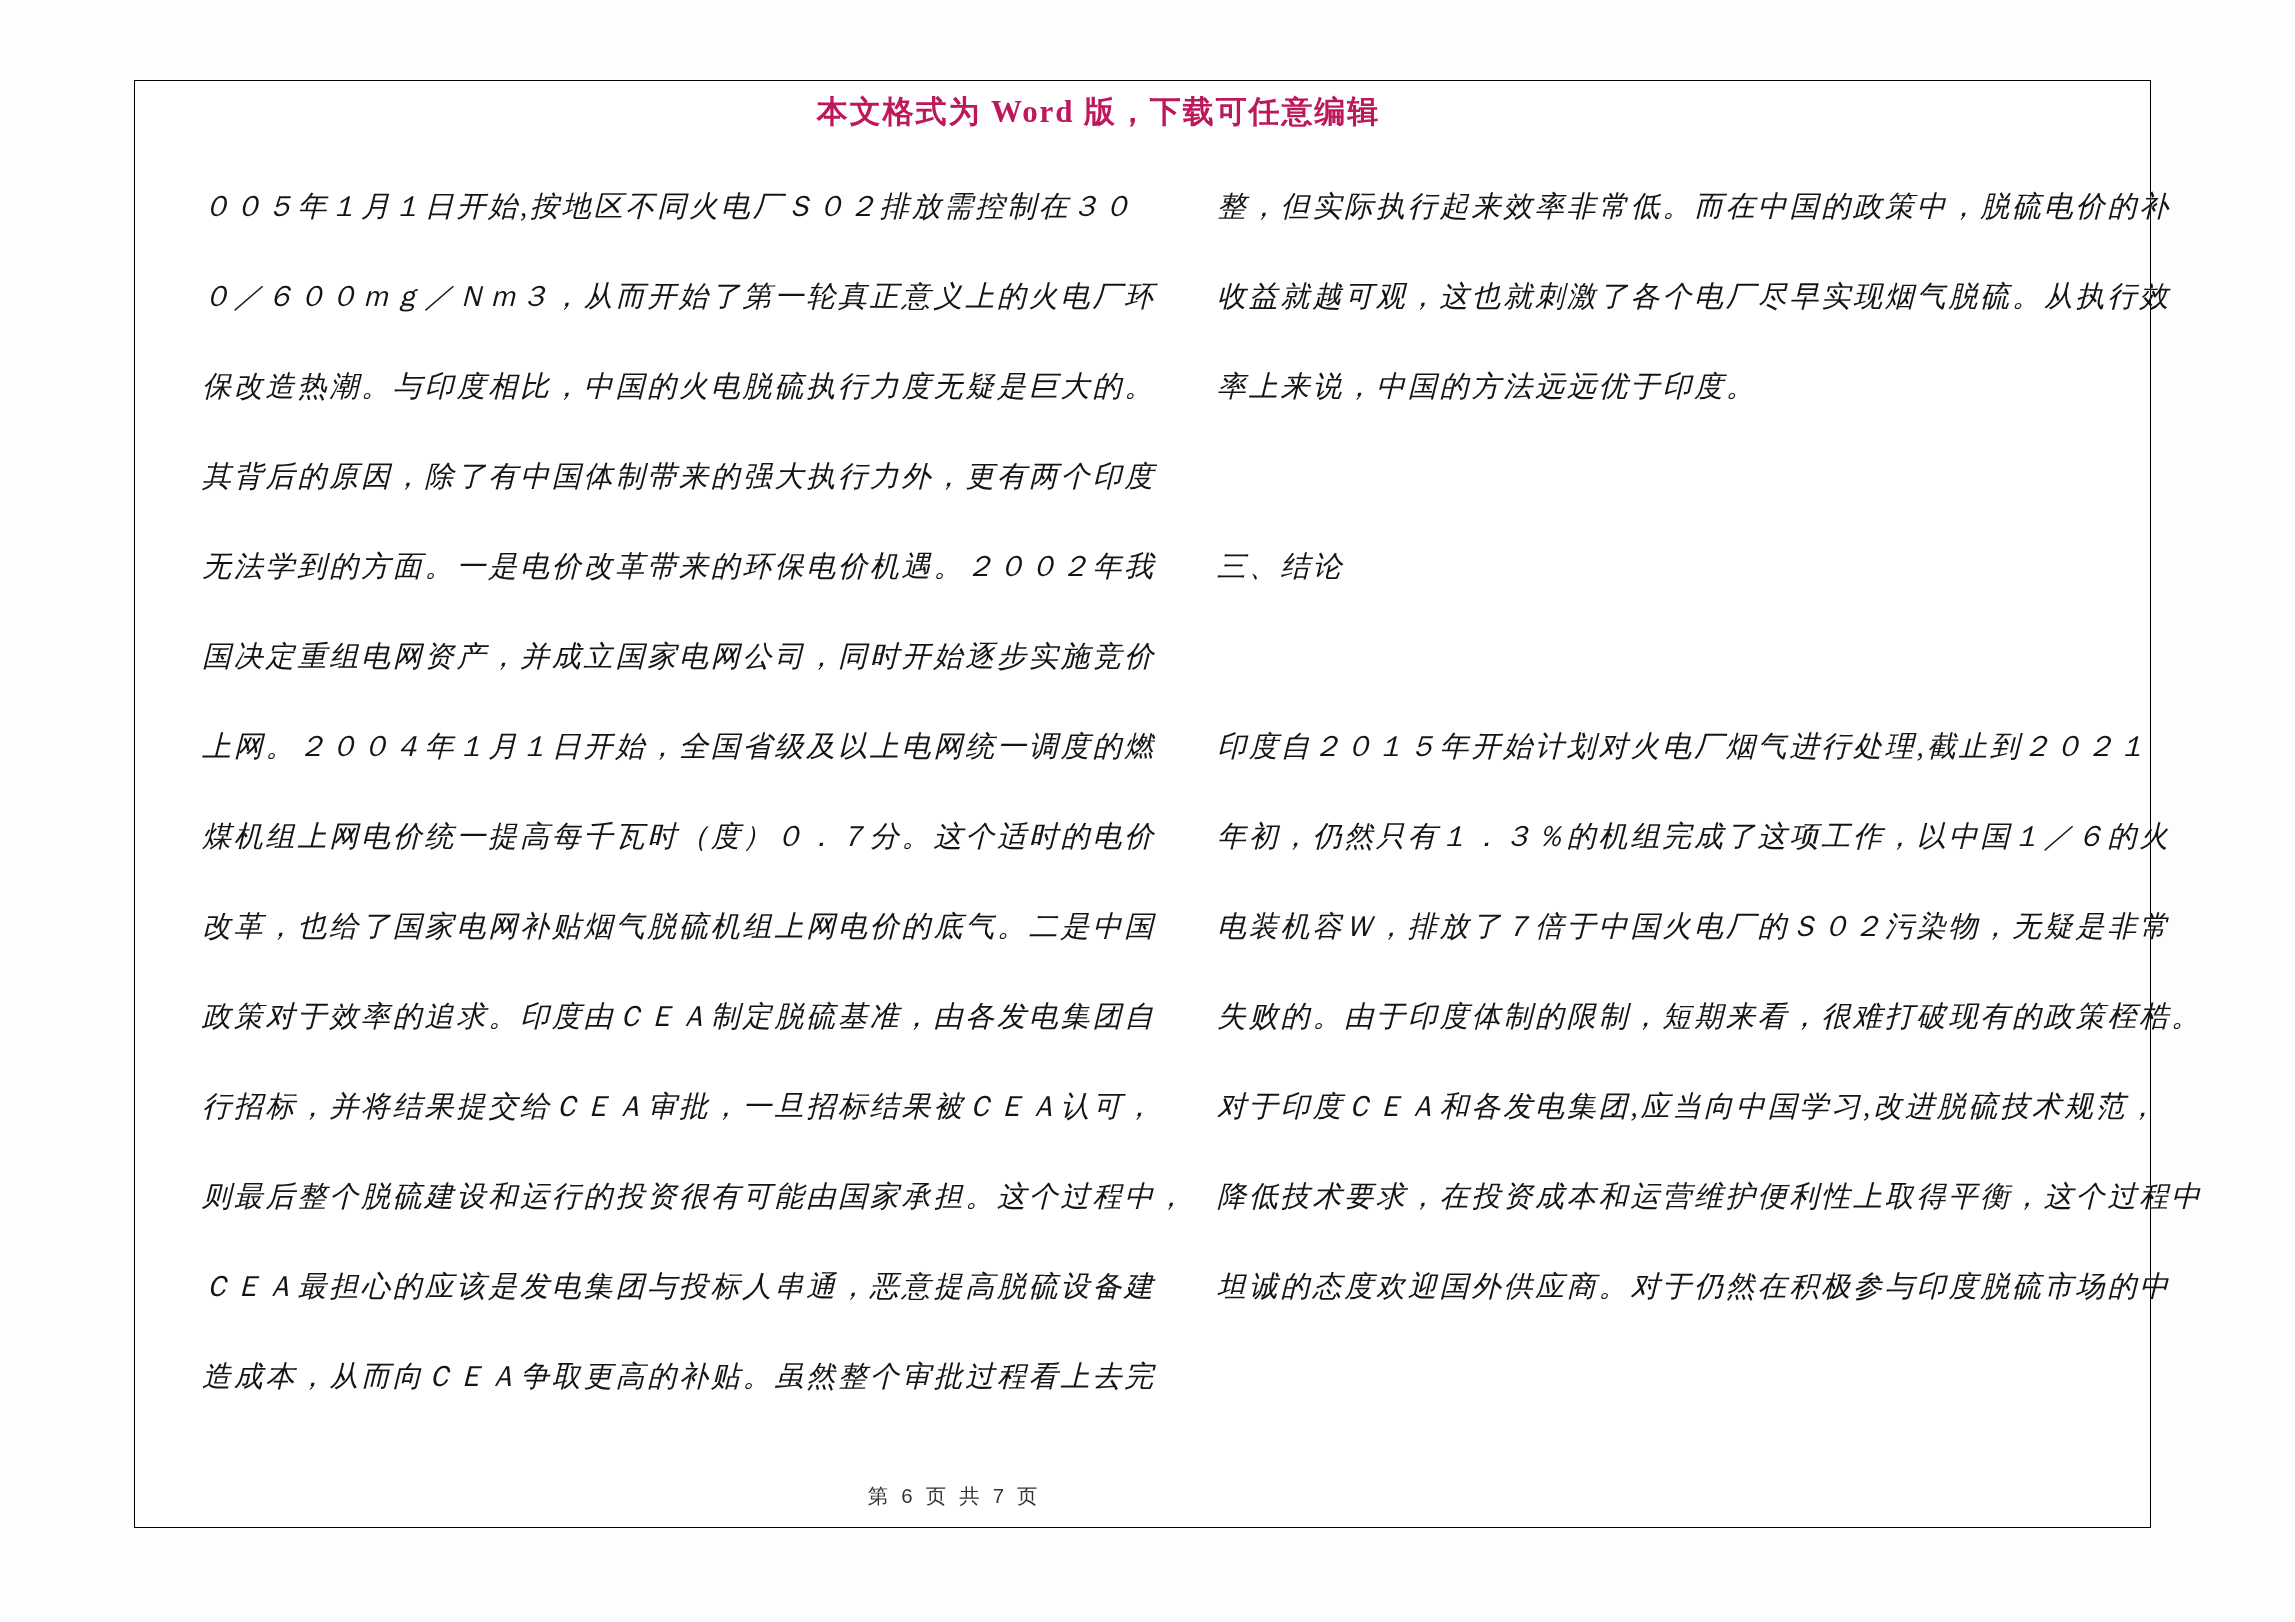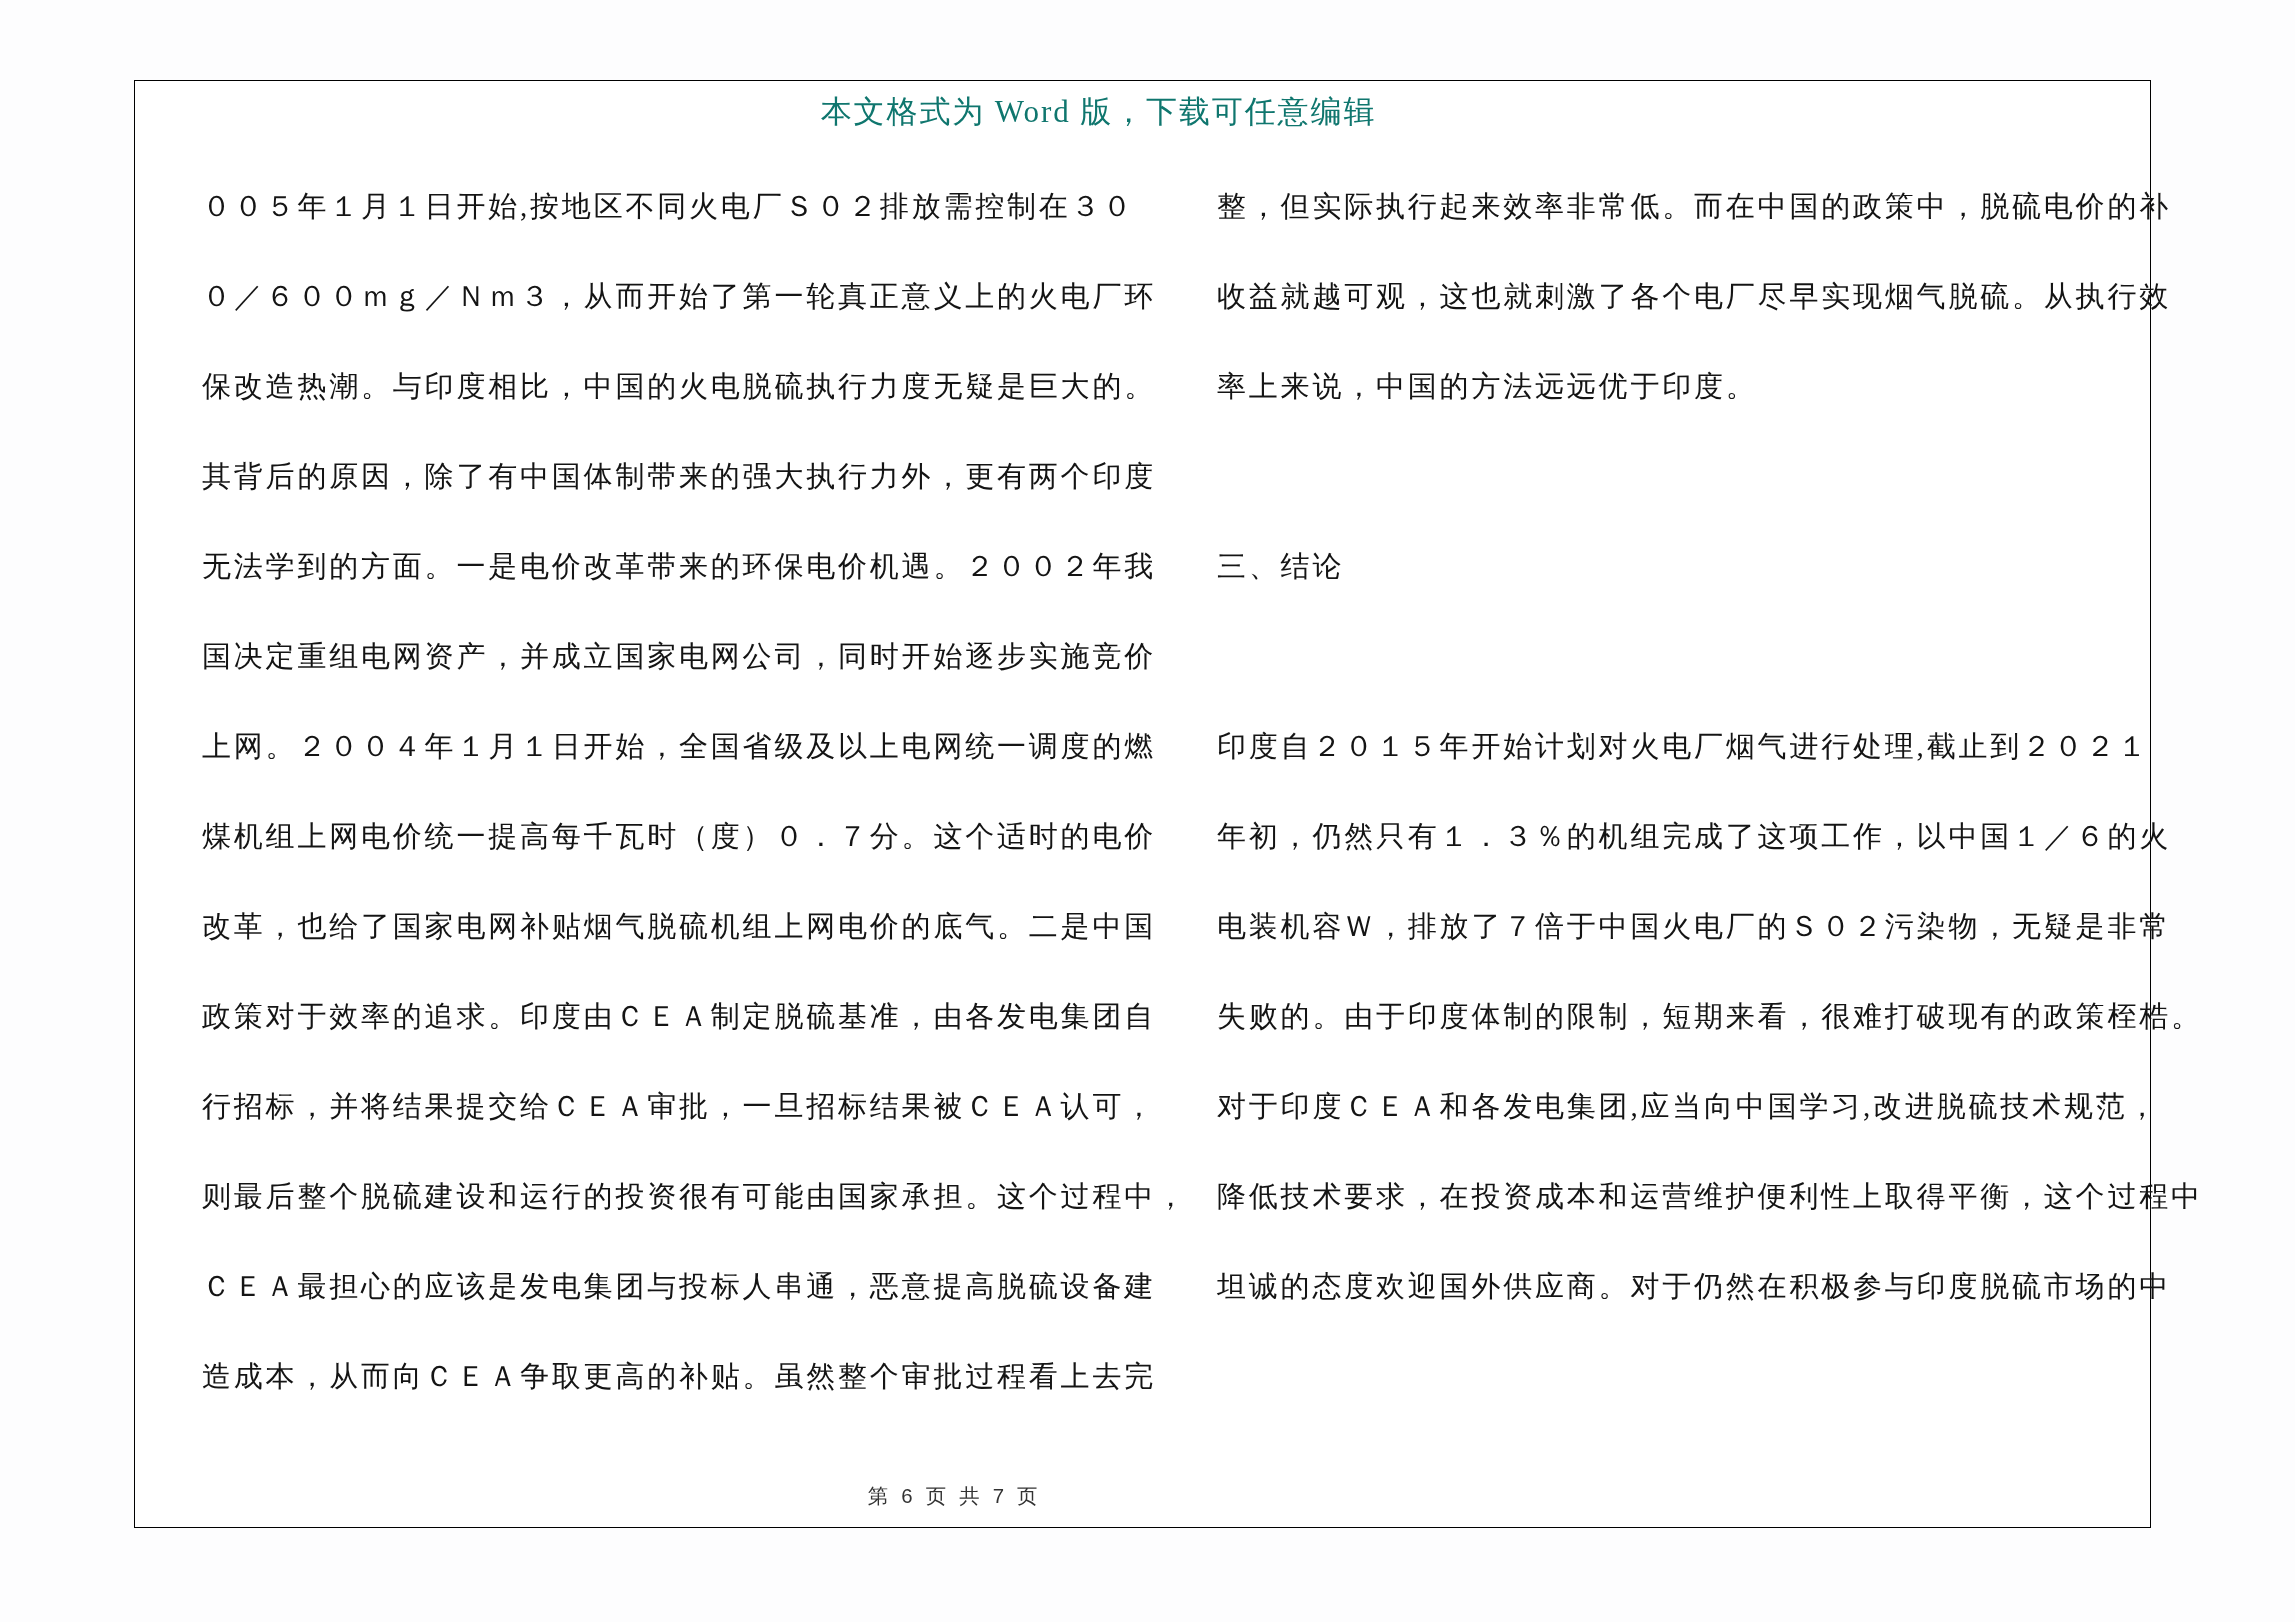--- a/index.html
+++ b/index.html
@@ -24,28 +24,29 @@
     box-sizing: border-box;
     background: #ffffff;
   }
   .header-notice {
     position: absolute;
     left: 134px;
     top: 91px;
     width: 1929px;
     text-align: center;
     font-size: 31px;
-    font-weight: normal;
-    color: #0f766e;
+    font-weight: bold;
+    color: #be185d;
     letter-spacing: 1.9px;
     font-family: "Liberation Serif", "DejaVu Serif", serif;
   }
   .column {
     position: absolute;
     top: 188px;
+    font-style: italic;
   }
   .col-left  { left: 202px;  width: 969px; }
   .col-right { left: 1217px; width: 932px; }
   .line {
     height: 90px;
     font-size: 29px;
     line-height: 37px;
     letter-spacing: 2.8px;
     color: #141414;
     white-space: nowrap;

